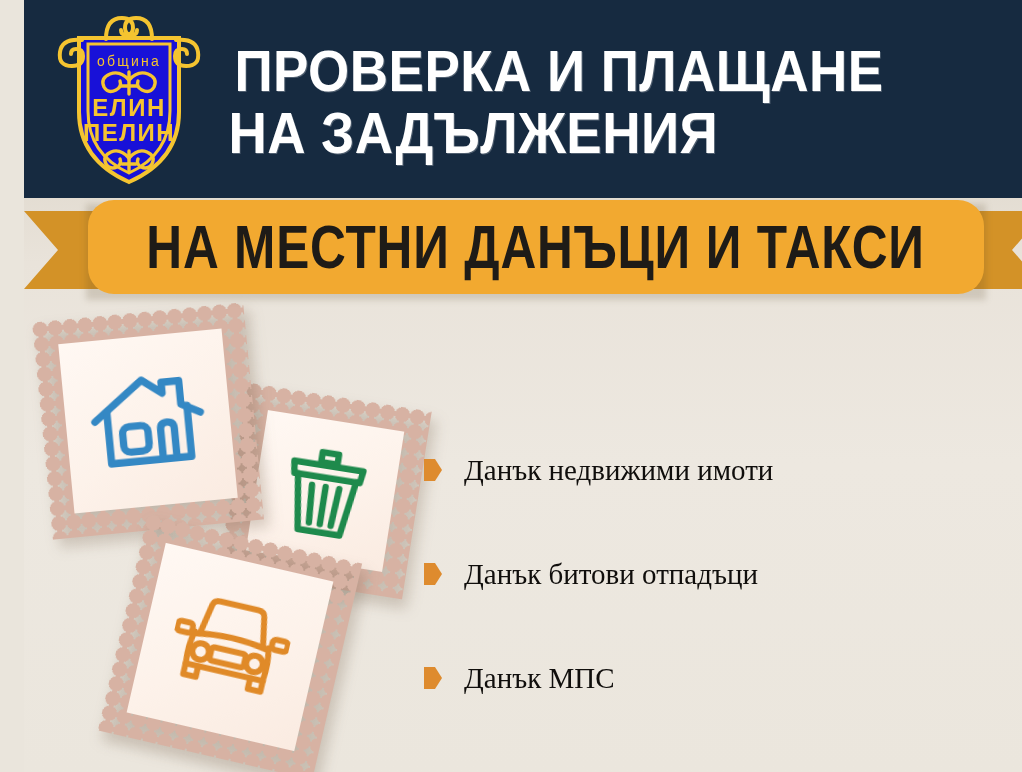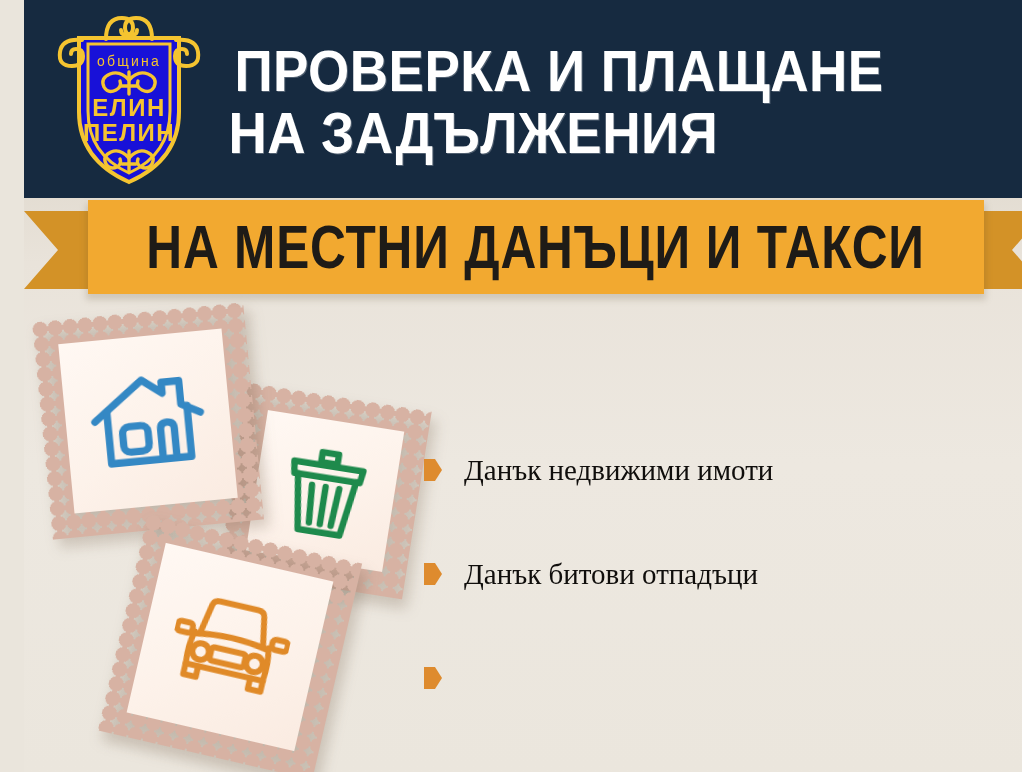--- a/index.html
+++ b/index.html
@@ -59,21 +59,21 @@
     clip-path:polygon(0 0,130px 0,96px 39px,130px 78px,0 78px);
   }
   .ribbon-shadow{
     position:absolute;left:62px;top:5px;width:900px;height:96px;
     background:rgba(90,70,40,0.18);
     filter:blur(3px);
   }
   .ribbon-main{
     position:absolute;left:64px;top:1px;width:896px;height:94px;
     background:#F2A930;
-    display:flex;align-items:center;justify-content:center;
+    display:flex;align-items:center;justify-content:center;border-radius:26px;
   }
   .ribbon-text{
     color:#1E1B17;
     font-family:"Liberation Sans",sans-serif;
     font-weight:bold;
     font-size:62px;
     line-height:64px;
     letter-spacing:1px;
     transform:scaleX(0.80);
     white-space:nowrap;
@@ -252,17 +252,18 @@
       <span class="bullet-text">Данък недвижими имоти</span>
     </div>
 
     <div class="bullet-row">
       <span class="bullet-marker"></span>
       <span class="bullet-text">Данък битови отпадъци</span>
     </div>
 
     <div class="bullet-row">
       <span class="bullet-marker"></span>
+      <span class="bullet-text">Данък МПС</span>
     </div>
 
   </div>
 
 </div>
 
 </body></html>

